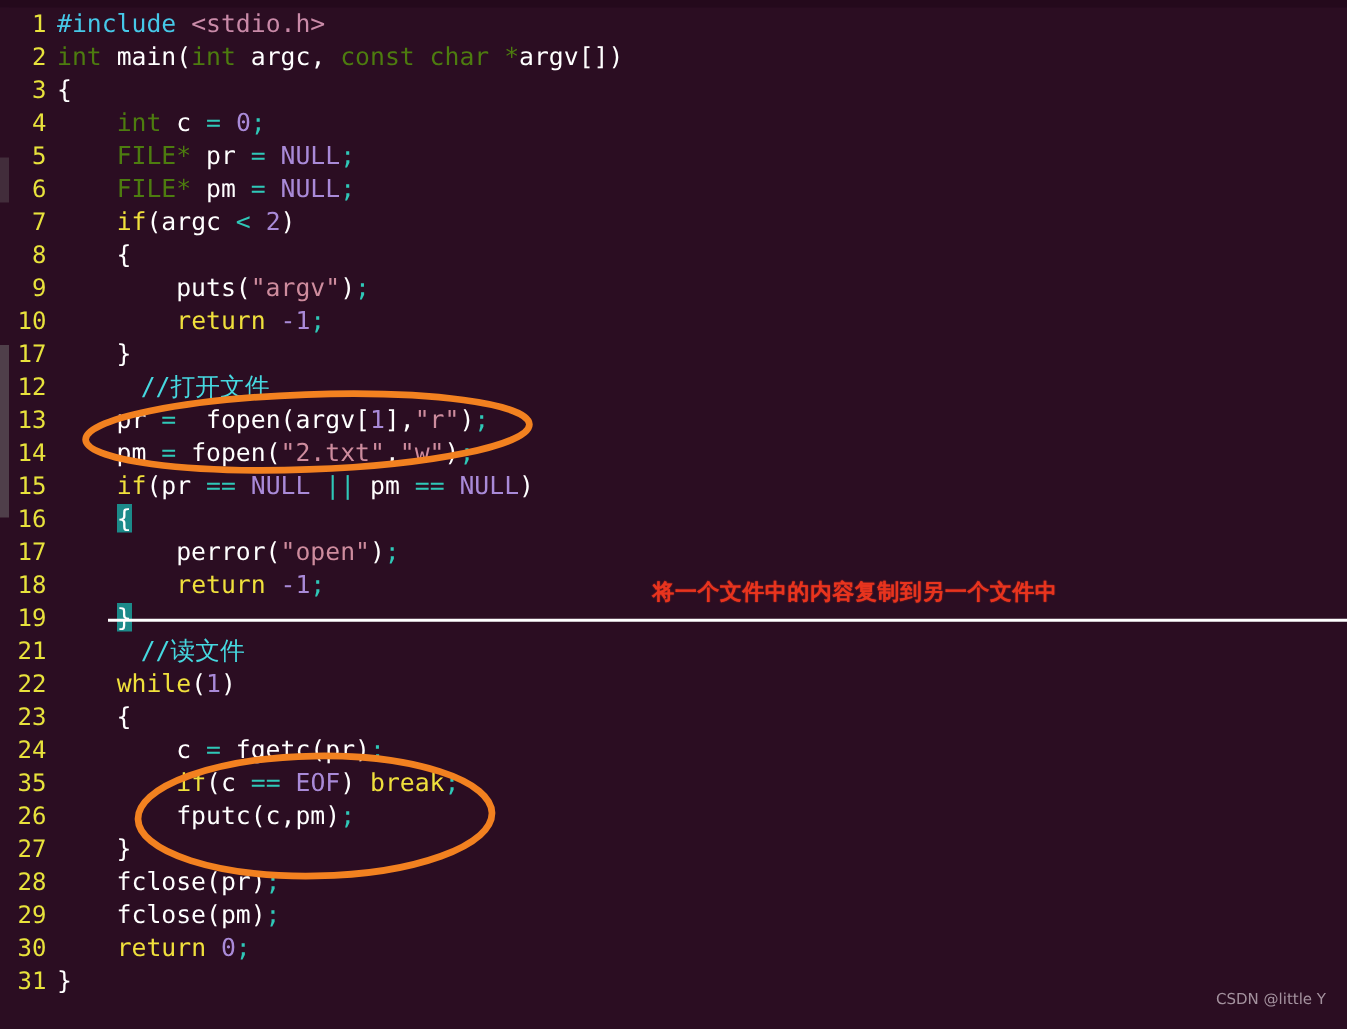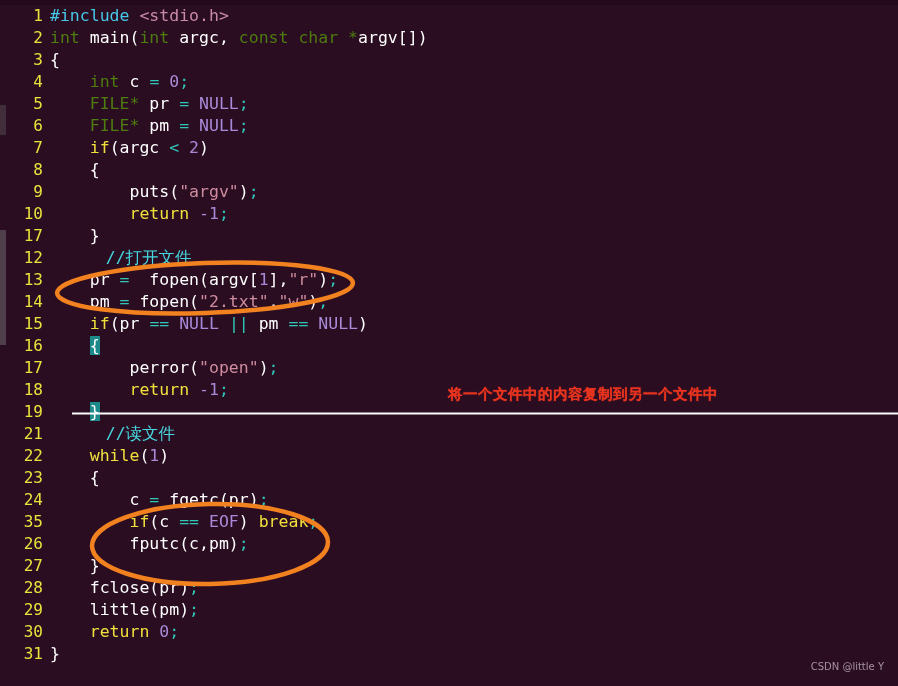--- a/index.html
+++ b/index.html
@@ -27,21 +27,21 @@
   }
   .left-margin .thumb{
     position:absolute;left:0;top:225px;width:6px;height:115px;
     background:#6E6A6B;opacity:.55;
   }
   .left-margin .thumb2{
     position:absolute;left:0;top:100px;width:6px;height:30px;
     background:#6E6A6B;opacity:.35;
   }
   .code{
-    position:absolute;left:12px;top:5px;width:877px;
+    position:absolute;left:0;top:5px;width:877px;
   }
   .line{
     height:22px;line-height:22px;
     white-space:pre;
     font-size:16.5px;
     display:block;
     position:relative;
   }
   .ln{
     display:inline-block;
@@ -124,31 +124,31 @@
       <div class="line"><span class="ln">18</span><span class="src"><span class="pl">        </span><span class="ctl">return</span><span class="pl"> </span><span class="num">-1</span><span class="op">;</span></span></div>
       <div class="line"><span class="ln">19</span><span class="src"><span class="pl">    </span><span class="hl">}</span></span></div>
       <div class="line"><span class="ln">21</span><span class="src"><span class="pl">    </span><span class="cmt">//读文件</span></span></div>
       <div class="line"><span class="ln">22</span><span class="src"><span class="pl">    </span><span class="ctl">while</span><span class="pl">(</span><span class="num">1</span><span class="pl">)</span></span></div>
       <div class="line"><span class="ln">23</span><span class="src"><span class="pl">    {</span></span></div>
       <div class="line"><span class="ln">24</span><span class="src"><span class="pl">        c </span><span class="op">=</span><span class="pl"> fgetc(pr)</span><span class="op">;</span></span></div>
       <div class="line"><span class="ln">35</span><span class="src"><span class="pl">        </span><span class="ctl">if</span><span class="pl">(c </span><span class="op">==</span><span class="pl"> </span><span class="num">EOF</span><span class="pl">) </span><span class="ctl">break</span><span class="op">;</span></span></div>
       <div class="line"><span class="ln">26</span><span class="src"><span class="pl">        fputc(c,pm)</span><span class="op">;</span></span></div>
       <div class="line"><span class="ln">27</span><span class="src"><span class="pl">    }</span></span></div>
       <div class="line"><span class="ln">28</span><span class="src"><span class="pl">    fclose(pr)</span><span class="op">;</span></span></div>
-      <div class="line"><span class="ln">29</span><span class="src"><span class="pl">    little(pm)</span><span class="op">;</span></span></div>
+      <div class="line"><span class="ln">29</span><span class="src"><span class="pl">    fclose(pm)</span><span class="op">;</span></span></div>
       <div class="line"><span class="ln">30</span><span class="src"><span class="pl">    </span><span class="ctl">return</span><span class="pl"> </span><span class="num">0</span><span class="op">;</span></span></div>
       <div class="line"><span class="ln">31</span><span class="src"><span class="pl">}</span></span></div>
     </div>
 
   <svg id="overlay" width="898" height="686" viewBox="0 0 898 686">
 
     <ellipse cx="205" cy="288" rx="148" ry="25" fill="none" stroke="#F28120" stroke-width="4.5" transform="rotate(-2 205 288)"></ellipse>
 
     <line x1="72" y1="413.5" x2="898" y2="413.5" stroke="#FFFFFF" stroke-width="2"></line>
 
     <ellipse cx="210" cy="544" rx="118" ry="40" fill="none" stroke="#F28120" stroke-width="4.5" transform="rotate(-1 210 544)"></ellipse>
   </svg>
 
-  <div class="note-cn" style="left:448px;top:385px;text-align:right;">将一个文件中的内容复制到另一个文件中</div>
+  <div class="note-cn" style="left:435px;top:385px;text-align:right;">将一个文件中的内容复制到另一个文件中</div>
 
   <div class="watermark">CSDN @little Y</div>
 
 </div>
 
 </body></html>

